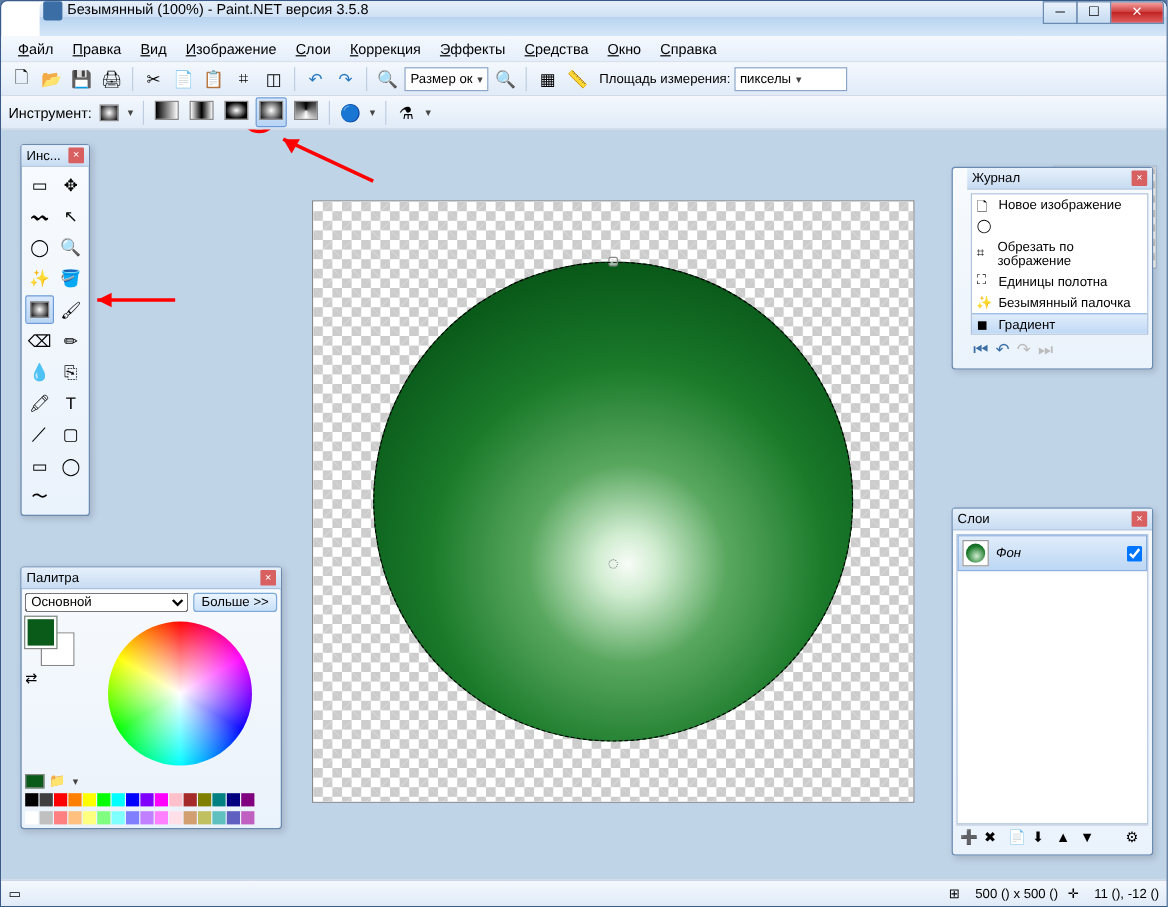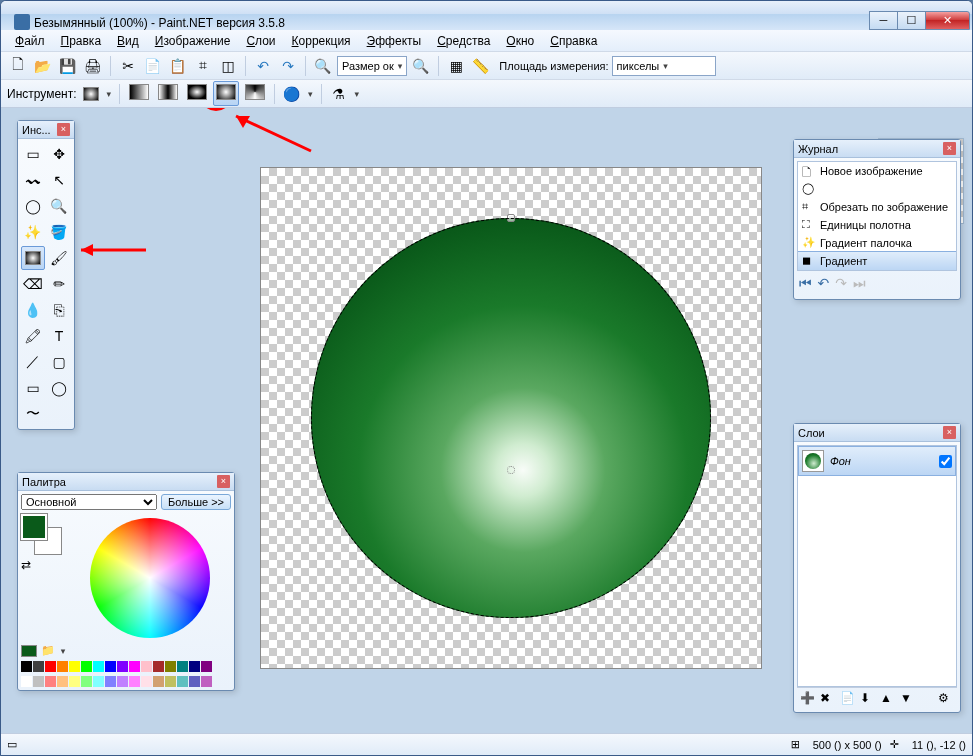--- a/index.html
+++ b/index.html
@@ -1,18 +1,18 @@
 <!DOCTYPE html>
 <html><head>
 <meta charset="utf-8">
 <style>
 * { box-sizing: border-box; margin: 0; padding: 0; font-family: "Segoe UI", Tahoma, sans-serif; }
 body { background: #5a7aa0; width: 973px; height: 756px; overflow: hidden; position: relative; }
 .window { position: absolute; inset: 0; background: #fff; border: 1px solid #3a5a88; border-radius: 6px 6px 0 0; display: flex; flex-direction: column; }
-.titlebar { height: 29px; background: linear-gradient(#e8f0fa,#cfe0f5 45%,#b8d4f0 46%,#d6e6f8); display: flex; align-items: flex-end; padding: 0 0 0 13px; border-radius: 5px 5px 0 0; font-size: 12px; color: #000; }
+.titlebar { height: 29px; background: linear-gradient(#e8f0fa,#cfe0f5 45%,#b8d4f0 46%,#d6e6f8); display: flex; align-items: flex-start; padding: 0 0 0 3px; border-radius: 5px 5px 0 0; font-size: 12px; color: #000; margin-left: 32px; }
 .titlebar .icon { width: 16px; height: 16px; margin-right: 4px; background: #3a6ea5; border-radius: 2px; }
 .titlebar .title { flex: 1; }
 .winbtns { display: flex; margin-right: 2px; }
 .winbtn { width: 29px; height: 19px; border: 1px solid #6a8ab0; background: linear-gradient(#eaf2fb,#c5dbf2); margin-left: -1px; text-align: center; font-size: 11px; line-height: 17px; }
 .winbtn.close { width: 45px; background: linear-gradient(#f5a0a0,#d04040 45%,#c02020 46%,#e06060); color: #fff; border-radius: 0 3px 0 0; }
 .winbtn.max { background: linear-gradient(#eaf2fb,#c5dbf2); }
 .menubar { height: 22px; background: linear-gradient(#f5f9fe,#e4eefb); display: flex; align-items: center; padding: 0 6px; font-size: 12px; gap: 0; border-bottom: 1px solid #d0dae8; }
 .menubar span { padding: 3px 8px; }
 .menubar span u { text-decoration: underline; }
 .toolbar { height: 28px; background: linear-gradient(#f4f8fd,#e0ebf8); display: flex; align-items: center; padding: 0 6px; gap: 3px; font-size: 11px; border-bottom: 1px solid #d0dae8; }
@@ -45,21 +45,21 @@
 .panel-title .pclose { width: 13px; height: 13px; background: #d86060; color: #fff; font-size: 9px; text-align: center; line-height: 12px; border-radius: 1px; }
 .panel-body { padding: 3px; }
 
 
 #tools { left: 17px; top: 120px; width: 58px; }
 #tools .grid { display: grid; grid-template-columns: 24px 24px; gap: 2px; }
 #tools .tool { width: 24px; height: 24px; display: flex; align-items: center; justify-content: center; border: 1px solid transparent; border-radius: 2px; font-size: 14px; }
 #tools .tool.sel { background: linear-gradient(#d8e8fb,#b8d4f4); border: 1px solid #6a9ad8; }
 
 
-#history { right: 12px; top: 139px; width: 168px; }
+#history { right: 12px; top: 139px; width: 168px; padding-left: 12px; }
 #history .list { background: #fff; border: 1px solid #b0c4de; max-height: 118px; overflow: hidden; }
 #history .item { display: flex; align-items: center; gap: 4px; padding: 2px 4px; font-size: 11px; }
 #history .item.sel { background: linear-gradient(#e0edfb,#bcd6f4); border: 1px solid #8ab0e0; margin: -1px; }
 #history .histbtns { padding: 4px 2px; display:flex; gap:6px; }
 #history .hb { font-size:14px; color:#3a6ea5; }
 #history .hb.dis { color:#bbb; }
 
 
 #layers { right: 12px; top: 423px; width: 168px; height: 290px; display:flex; flex-direction:column; }
 #layers .list { flex:1; background: #fff; border: 1px solid #b0c4de; }
@@ -148,21 +148,21 @@
     <span class="tbtn" style="color:#2a7ac0">↶</span>
     <span class="tbtn" style="color:#2a7ac0">↷</span>
     <span class="sep"></span>
     <span class="tbtn">🔍</span>
     <span class="combo">Размер ок</span>
     <span class="tbtn">🔍</span>
     <span class="sep"></span>
     <span class="tbtn">▦</span>
     <span class="tbtn">📏</span>
     <span style="margin-left:4px">Площадь измерения:</span>
-    <span class="combo" style="width:104px">пикселы</span>
+    <span class="combo" style="width:94px">пикселы</span>
   </div>
 
   <div class="toolbar2">
     <span>Инструмент:</span>
     <span class="tbtn">
         <span class="gradbox radial" style="width:16px;height:14px"></span>
       </span>
       <span class="dd">▾</span>
     <span class="sep"></span>
     <span class="gradbtn"><span class="gradbox linear"></span></span>
@@ -262,21 +262,21 @@
       <div class="item">
           <span class="hicon">⌗</span>
           <span>Обрезать по зображение</span>
         </div>
       <div class="item">
           <span class="hicon">⛶</span>
           <span>Единицы полотна</span>
         </div>
       <div class="item">
           <span class="hicon">✨</span>
-          <span>Градиент палочка</span>
+          <span>Безымянный палочка</span>
         </div>
       <div class="item sel">
           <span class="hicon">◼</span>
           <span>Градиент</span>
         </div>
     </div>
     <div class="histbtns">
       <span class="hb">⏮</span>
       <span class="hb">↶</span>
       <span class="hb dis">↷</span>

